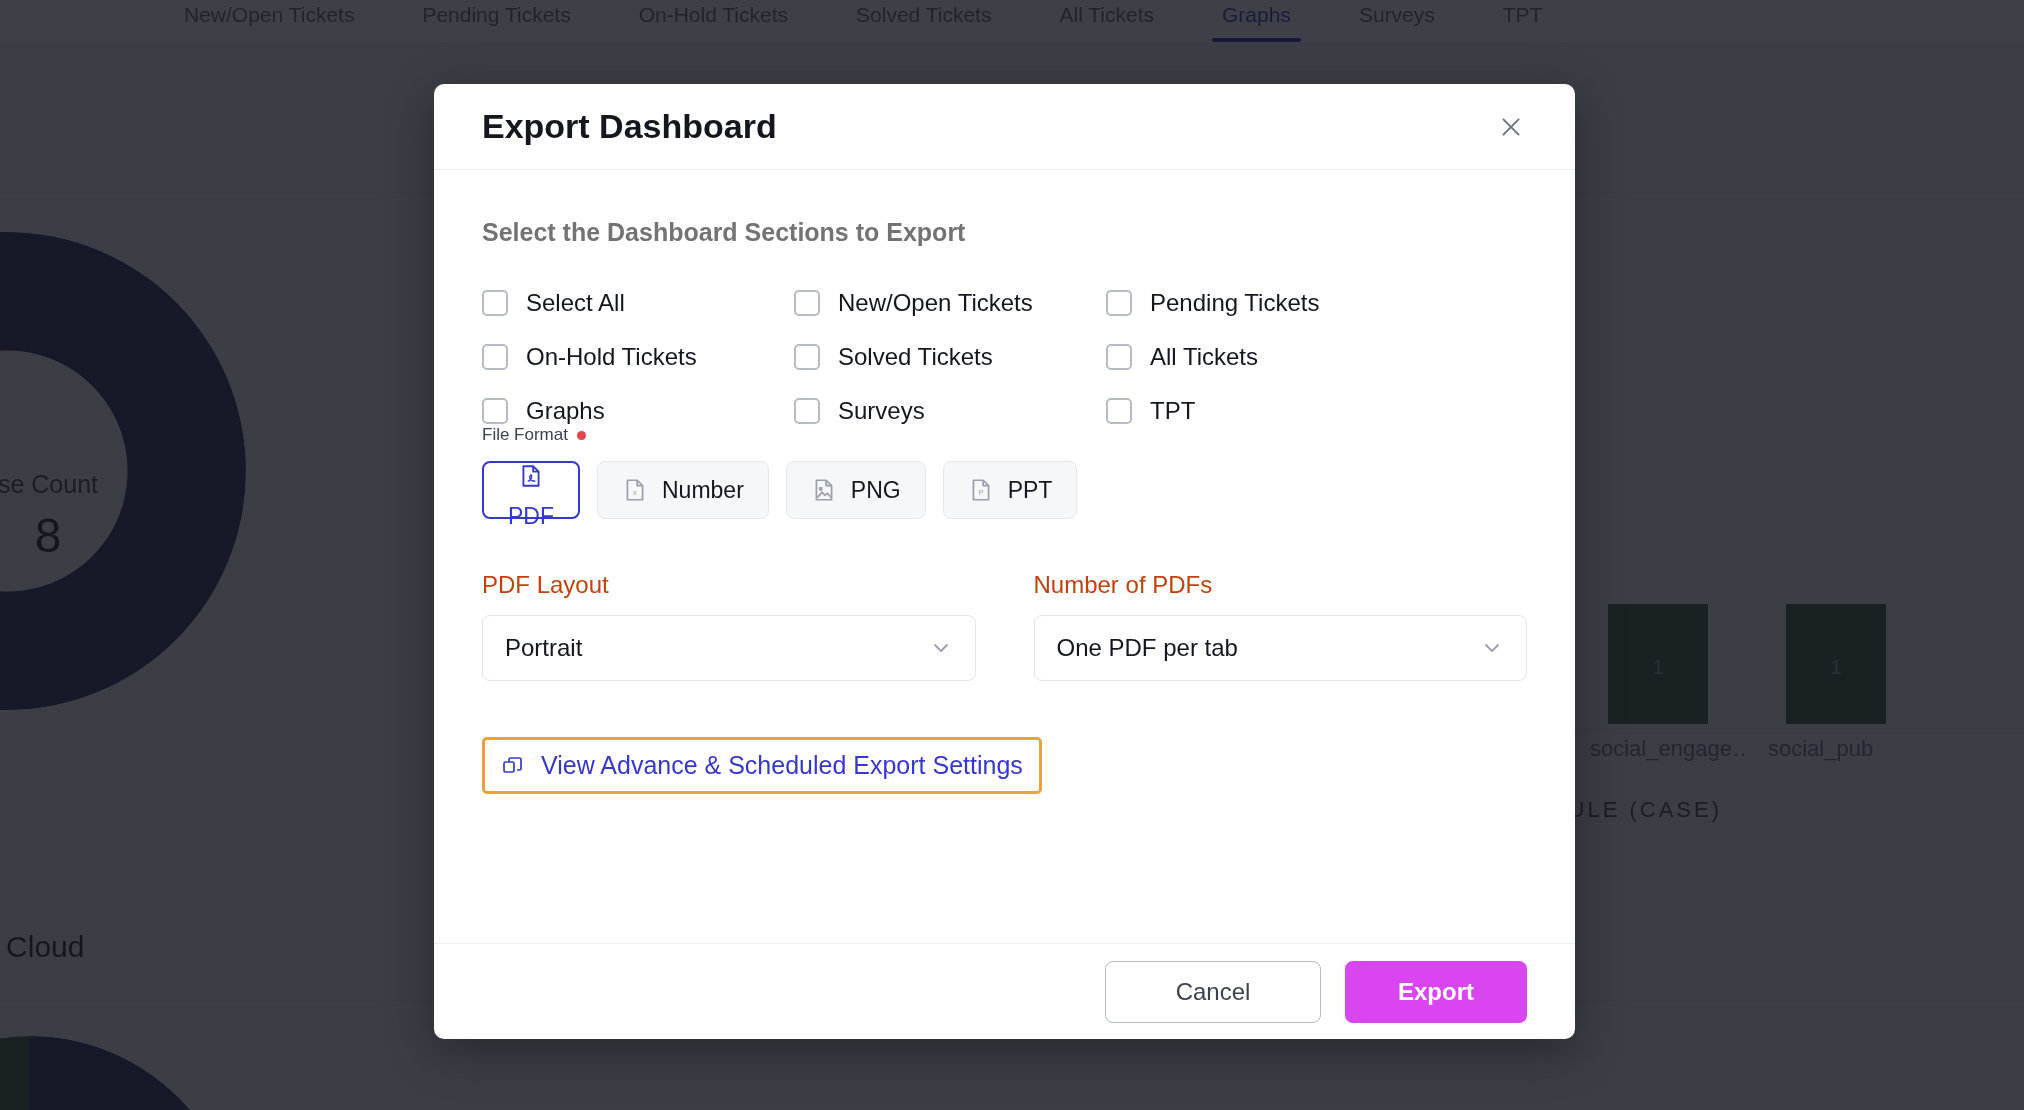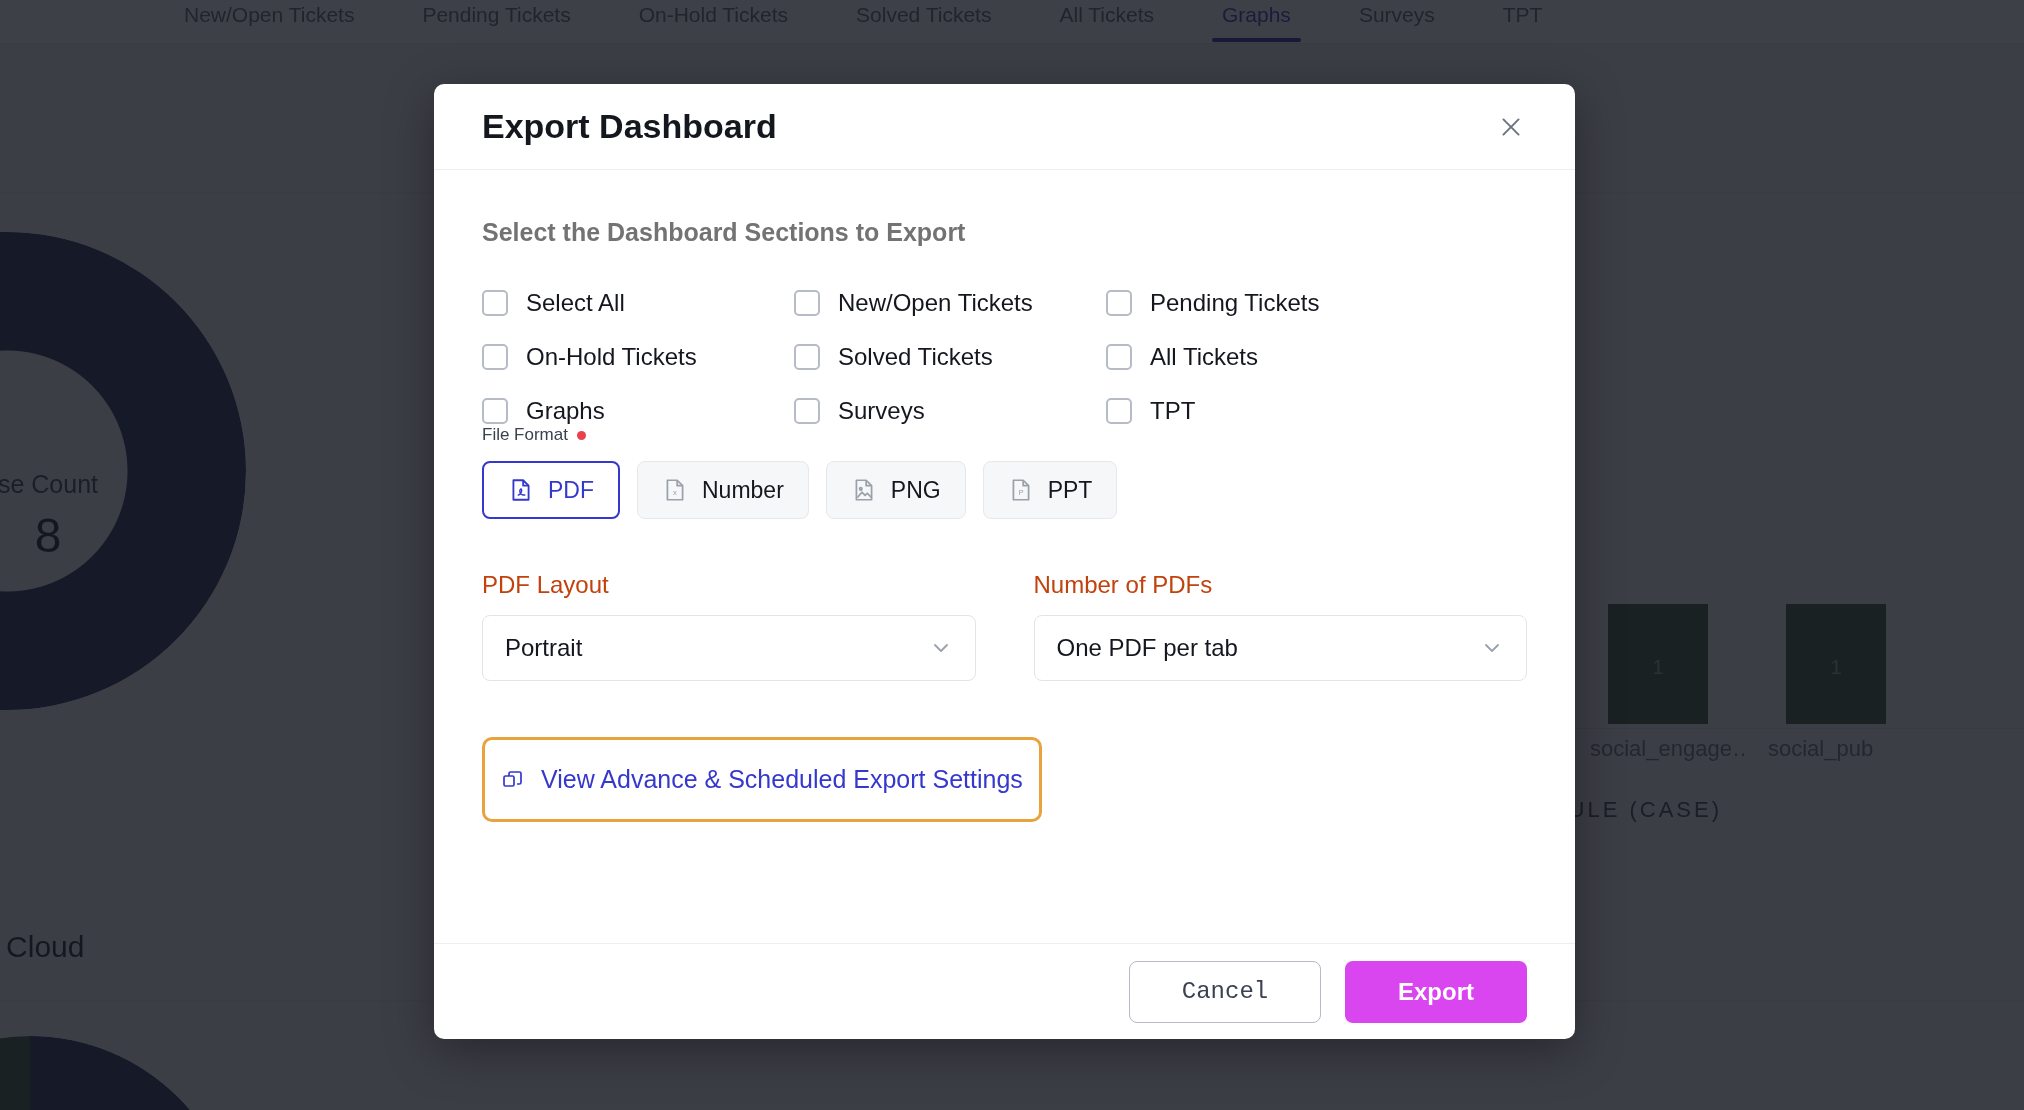--- a/index.html
+++ b/index.html
@@ -281,20 +281,21 @@
     border-radius: 8px;
     background: #f6f7f9;
     font-size: 23px;
     color: #15171f;
     cursor: pointer;
   }
   .format-btn.selected {
     background: #ffffff;
     border: 2px solid #3538cd;
     color: #3538cd;
+    flex-direction: column;
   }
   .format-btn svg { display: block; flex: 0 0 auto; }
 
   .selects-row {
     display: flex;
     gap: 58px;
     margin-bottom: 56px;
   }
   .select-group { width: 496px; }
   .field-label {
@@ -317,48 +318,48 @@
     font-size: 24px;
     color: #15171f;
   }
   .select-caret { color: #9aa0ac; display: flex; }
 
   .adv-link-wrap {
     display: inline-flex;
     align-items: center;
     gap: 16px;
     border: 3px solid #e8a33d;
-    border-radius: 10px;
-    padding: 25px 16px;
+    border-radius: 5px;
+    padding: 11px 16px;
     cursor: pointer;
   }
   .adv-link-text {
     font-size: 25px;
     color: #3538cd;
     white-space: nowrap;
   }
   .adv-icon { color: #3538cd; display: flex; }
 
   .dlg-footer {
     flex: 0 0 96px;
     border-top: 1px solid #eceef1;
     display: flex;
     align-items: center;
     justify-content: flex-end;
     gap: 24px;
     padding: 0 48px;
   }
   .btn-cancel {
-    width: 192px; height: 62px;
+    width: 216px; height: 62px;
     border: 1px solid #b6bbc6;
     border-radius: 8px;
     background: #fff;
     font-size: 24px;
     color: #3c4150;
-    font-family: Liberation Mono, monospace;
+    font-family: Liberation Sans, sans-serif;
     cursor: pointer;
   }
   .btn-export {
     width: 182px; height: 62px;
     border: none;
     border-radius: 8px;
     background: #d946ef;
     font-size: 24px;
     font-weight: bold;
     color: #ffffff;

